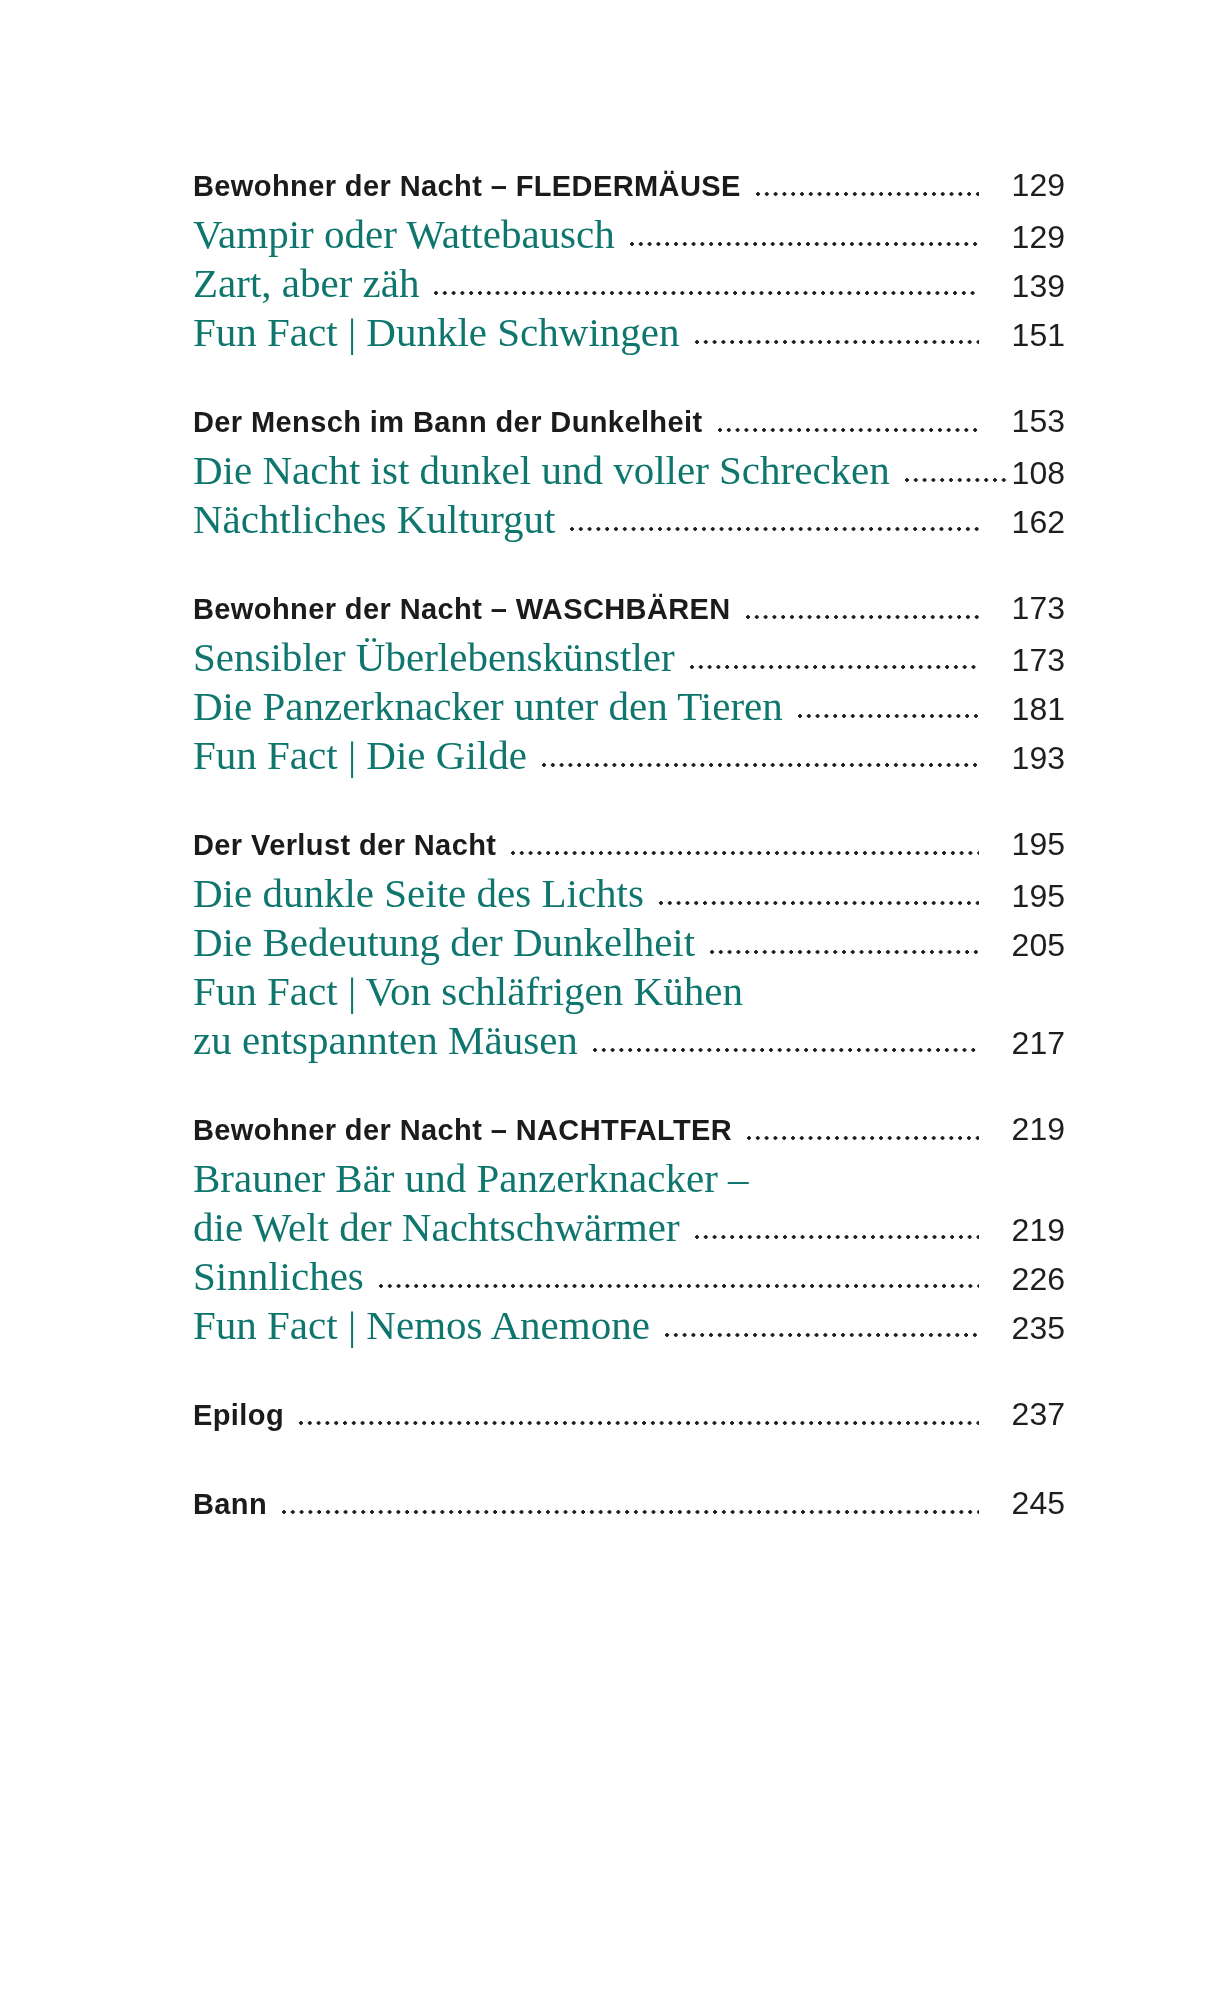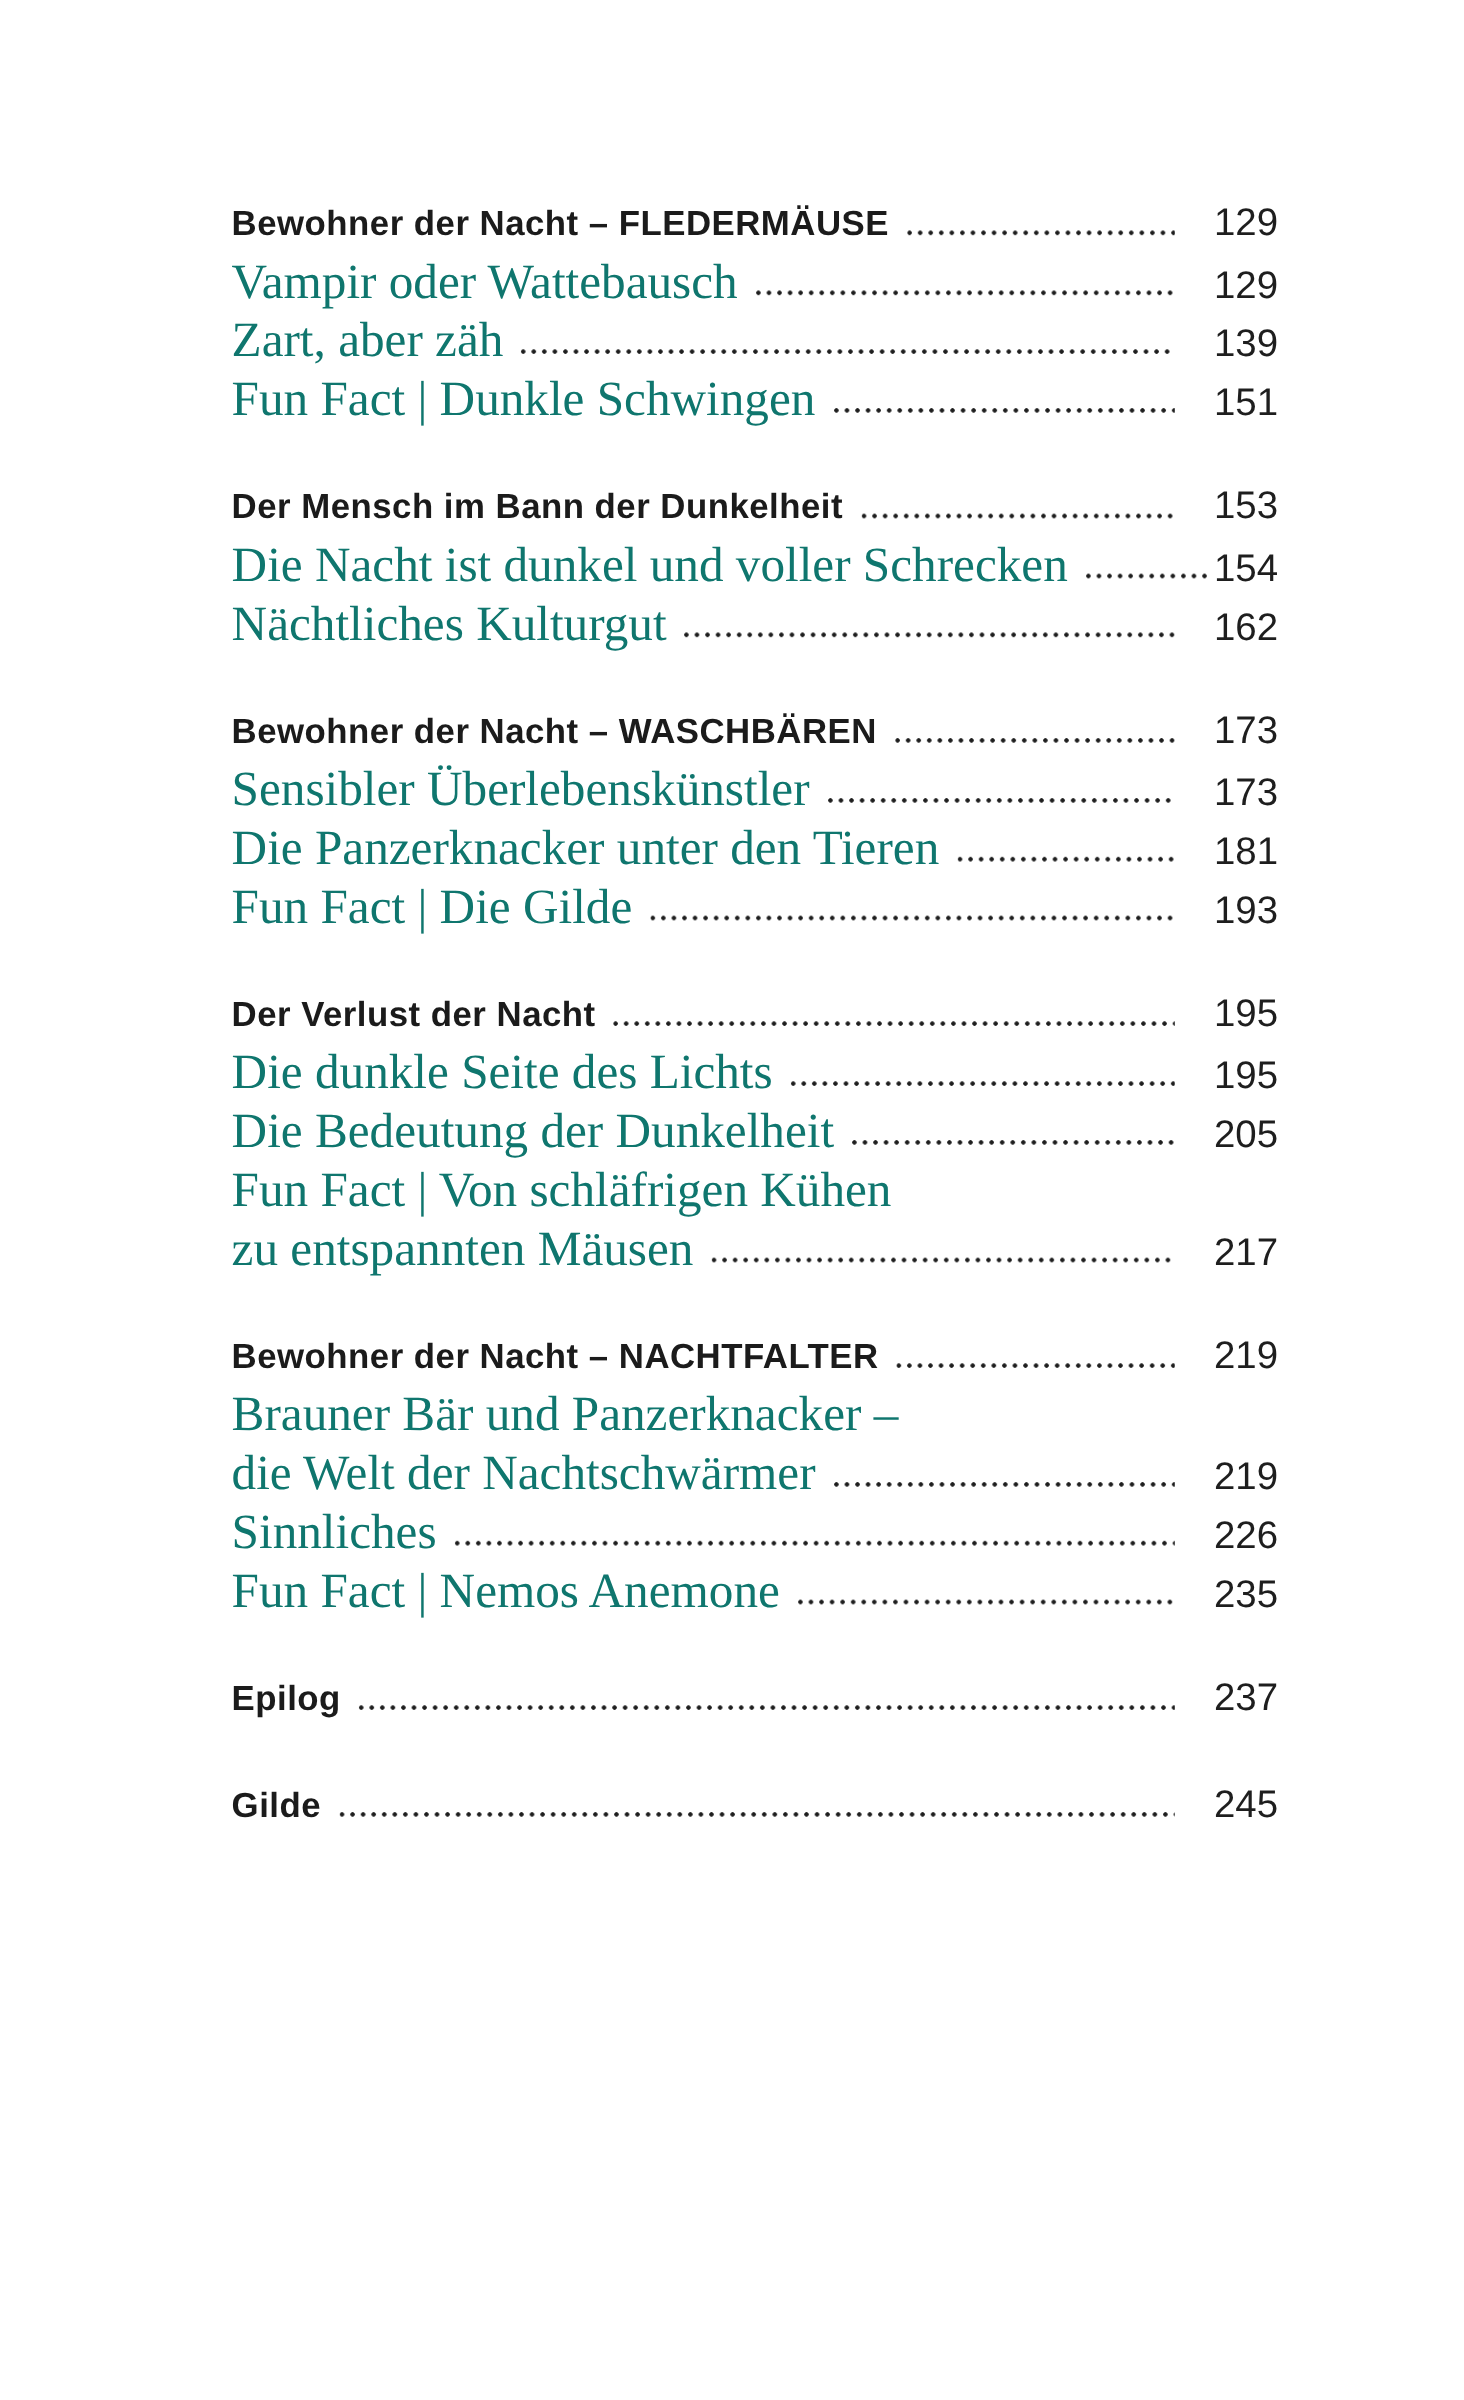--- a/index.html
+++ b/index.html
@@ -100,21 +100,21 @@
 
   <section class="toc-section">
     <div class="row heading">
       <span class="label">Der Mensch im Bann der Dunkelheit</span>
       <span class="leader"></span>
       <span class="page-num">153</span>
     </div>
     <div class="row tight">
       <span class="label">Die Nacht ist dunkel und voller Schrecken</span>
       <span class="leader"></span>
-      <span class="page-num">154</span>
+      <span class="page-num">108</span>
     </div>
     <div class="row">
       <span class="label">Nächtliches Kulturgut</span>
       <span class="leader"></span>
       <span class="page-num">162</span>
     </div>
   </section>
 
   <section class="toc-section">
     <div class="row heading">
@@ -194,19 +194,19 @@
   <section class="toc-section">
     <div class="row heading">
       <span class="label">Epilog</span>
       <span class="leader"></span>
       <span class="page-num">237</span>
     </div>
   </section>
 
   <section class="toc-section">
     <div class="row heading">
-      <span class="label">Gilde</span>
+      <span class="label">Bann</span>
       <span class="leader"></span>
       <span class="page-num">245</span>
     </div>
   </section>
 
 </div>
 
 </body></html>

